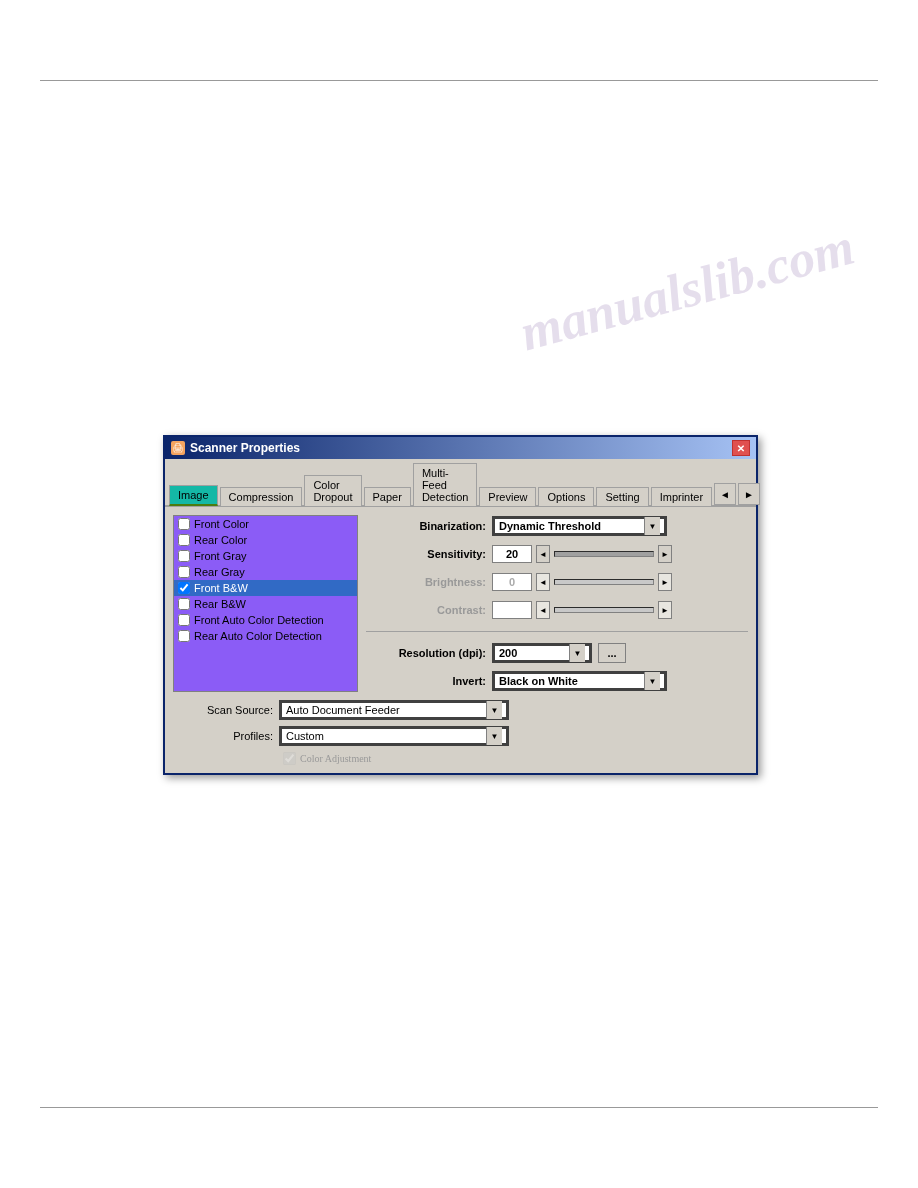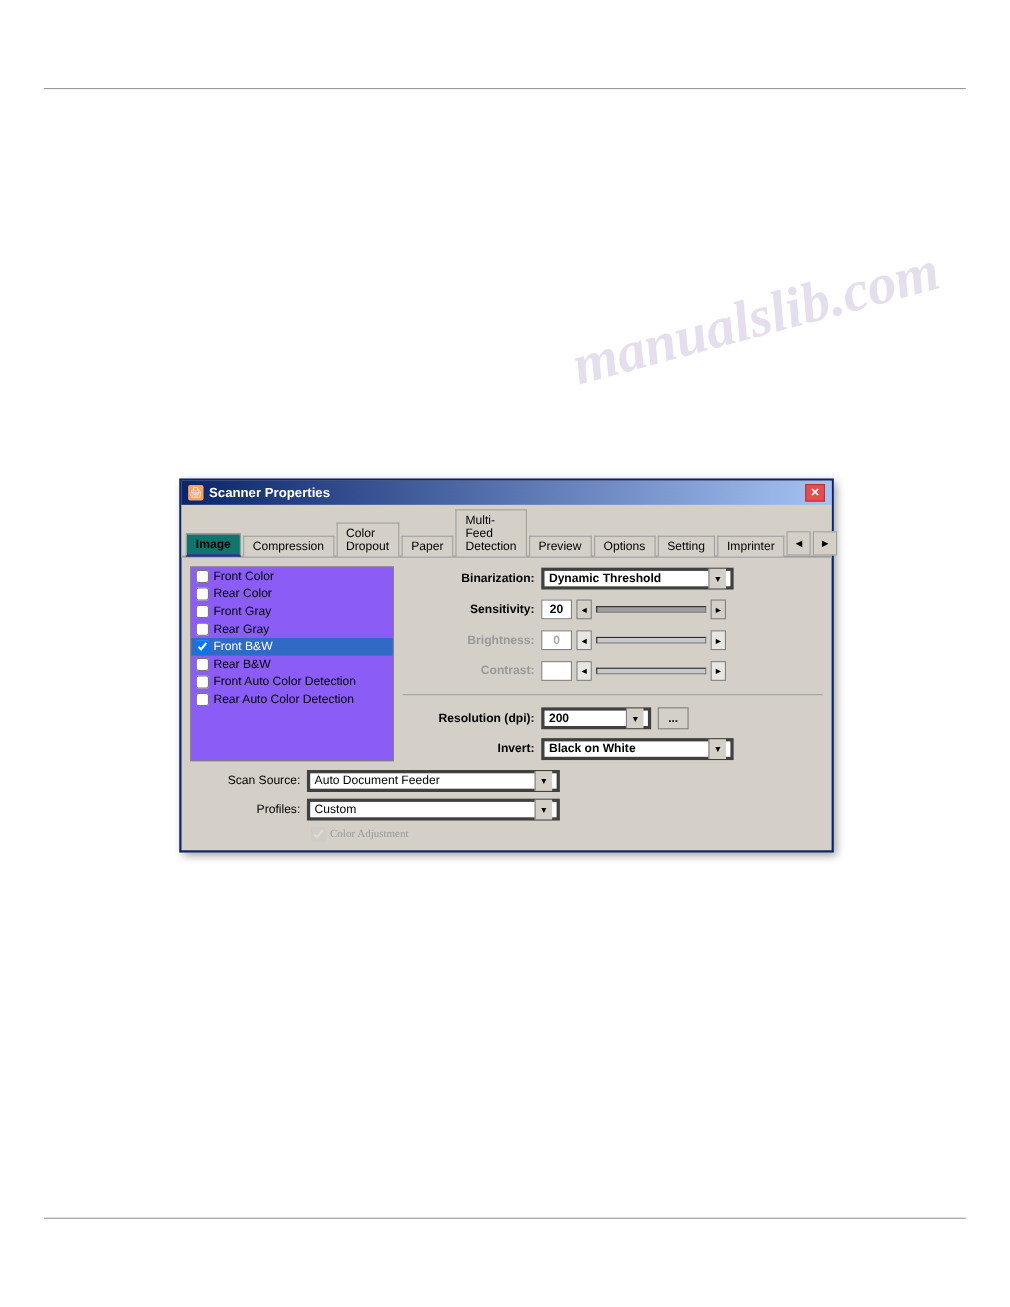--- a/index.html
+++ b/index.html
@@ -120,24 +120,24 @@
       border: 1px solid #a0a0a0;
       background: #d4d0c8;
       cursor: pointer;
       font-size: 11px;
       border-bottom: none;
       position: relative;
       top: 1px;
     }
 
     .tab.active {
-      background: #0f766e;
-      border-bottom: 2px solid #4c1d95;
+      background: #14b8a6;
+      border-bottom: 2px solid #4d7c0f;
       z-index: 1;
-      font-weight: bold;
+      font-weight: normal;
     }
 
     .tab-arrow {
       padding: 3px 5px;
       border: 1px solid #a0a0a0;
       background: #d4d0c8;
       cursor: pointer;
       font-size: 10px;
       height: 22px;
       display: flex;
@@ -240,21 +240,21 @@
     }
 
     
     .slider-row {
       display: flex;
       align-items: center;
       gap: 4px;
     }
 
     .slider-value {
-      width: 28px;
+      width: 40px;
       height: 18px;
       border: 1px solid #808080;
       background: white;
       font-size: 11px;
       text-align: right;
       display: flex;
       align-items: center;
       justify-content: center;
     }
 

